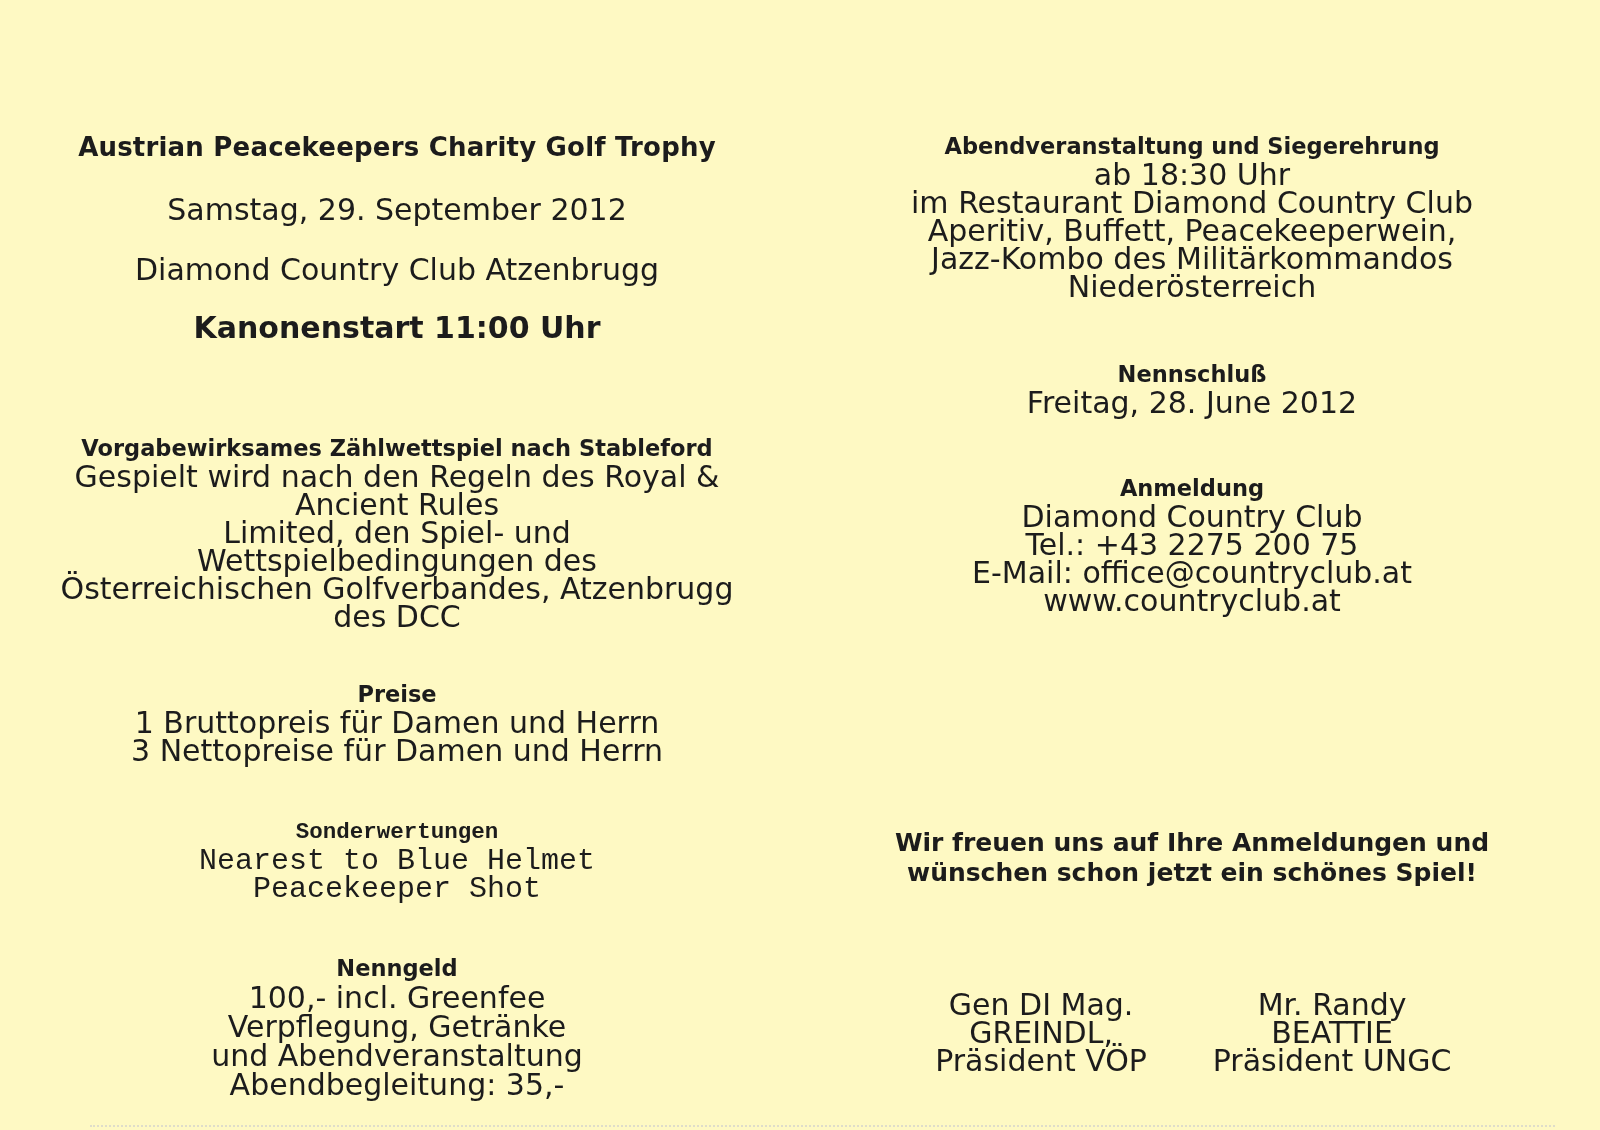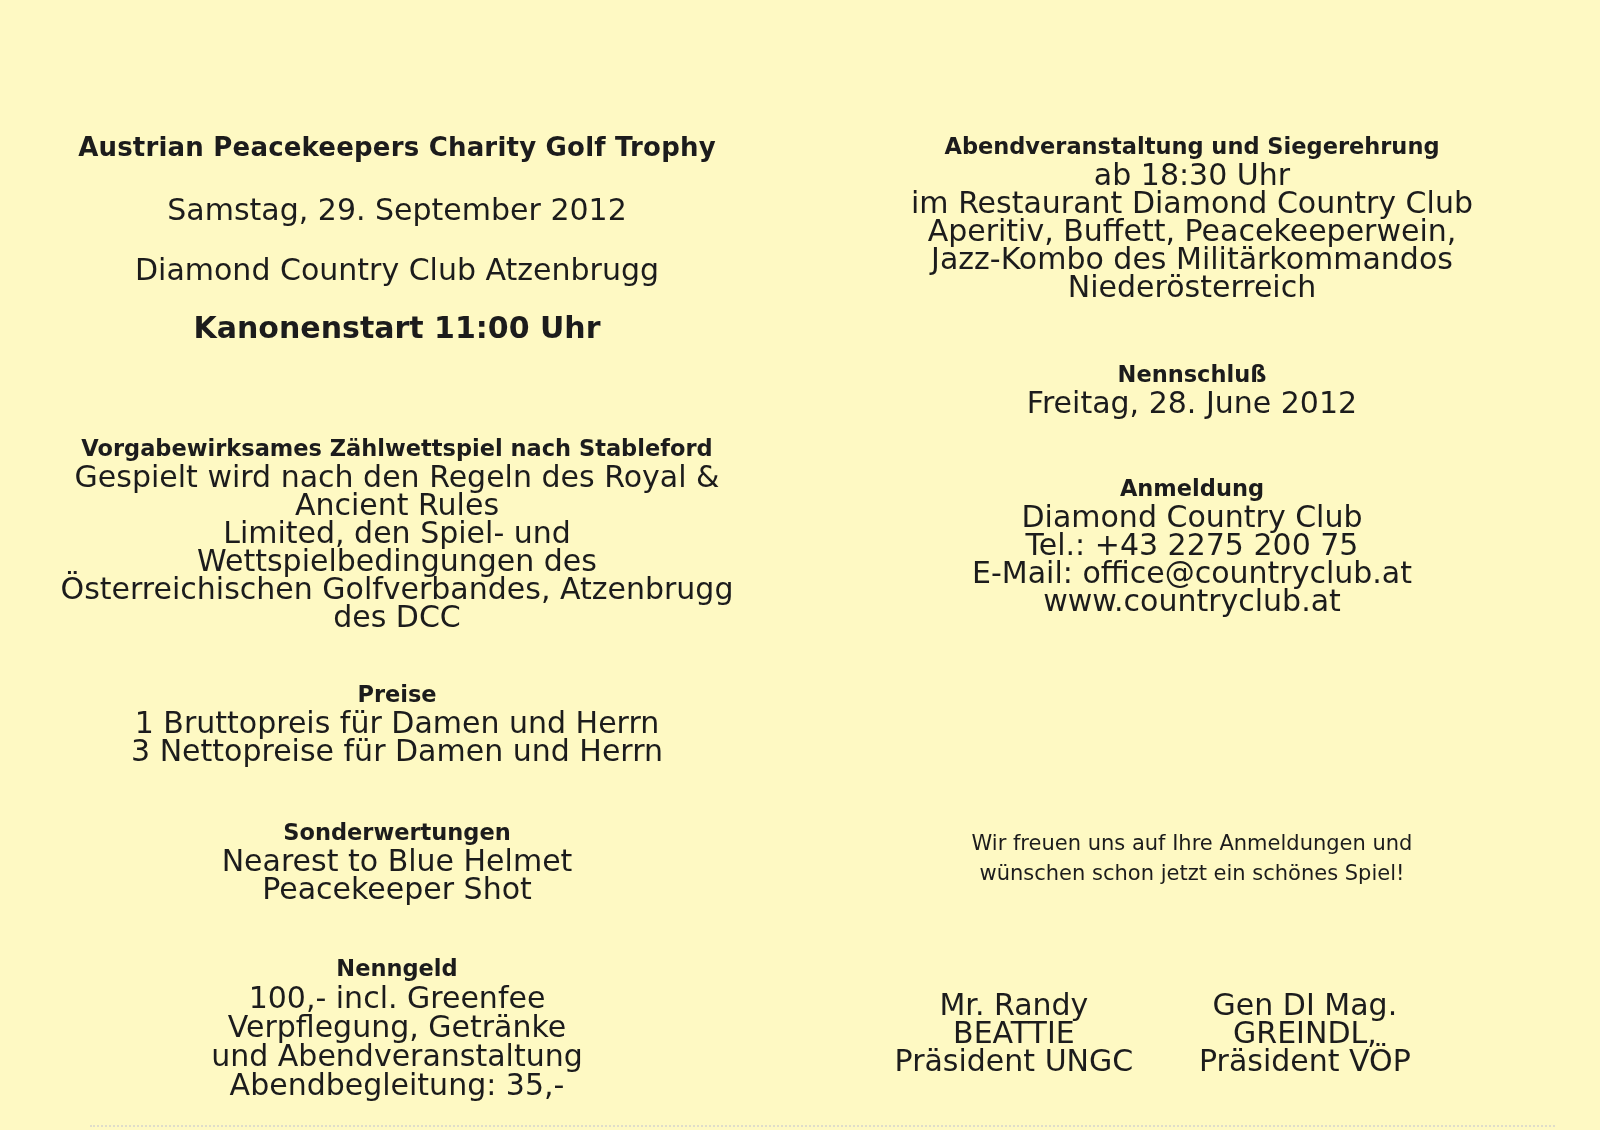--- a/index.html
+++ b/index.html
@@ -41,30 +41,30 @@
     line-height: 30px;
   }
   .bold { font-weight: bold; }
 
   
   .gap-date     { margin-top: 32px; }
   .gap-venue    { margin-top: 32px; }
   .gap-start    { margin-top: 30px; }
   .sec-format   { margin-top: 91px; }
   .sec-prizes   { margin-top: 48px; }
-  .sec-special  { margin-top: 52px; }
+  .sec-special  { margin-top: 52px; font-family: Liberation Mono, monospace; }
   .sec-fee      { margin-top: 50px; }
   .sec-fee .line { line-height: 29px; }
 
   
   .r-evening    { margin-top: 131px; }
   .sec-deadline { margin-top: 58px; }
   .sec-reg      { margin-top: 56px; }
   .sec-closing  { margin-top: 213px; }
-  .sec-closing .line { font-size: 21px; line-height: 30px; font-weight: normal; }
+  .sec-closing .line { font-size: 25px; line-height: 30px; font-weight: bold; }
 
   .signatures {
     margin-top: 103px;
     display: flex;
     justify-content: space-between;
     padding-left: 30px;
     padding-right: 68px;
   }
   .sig { text-align: center; }
 
@@ -142,25 +142,25 @@
       <div class="line">www.countryclub.at</div>
     </div>
 
     <div class="sec-closing">
       <div class="line">Wir freuen uns auf Ihre Anmeldungen und</div>
       <div class="line">wünschen schon jetzt ein schönes Spiel!</div>
     </div>
 
     <div class="signatures">
       <div class="sig">
+        <div class="line">Gen DI Mag. GREINDL,</div>
+        <div class="line">Präsident VÖP</div>
+      </div>
+      <div class="sig">
         <div class="line">Mr. Randy BEATTIE</div>
         <div class="line">Präsident UNGC</div>
-      </div>
-      <div class="sig">
-        <div class="line">Gen DI Mag. GREINDL,</div>
-        <div class="line">Präsident VÖP</div>
       </div>
     </div>
 
   </div>
 
   <div class="scan-edge"></div>
 </div>
 
 </body></html>

